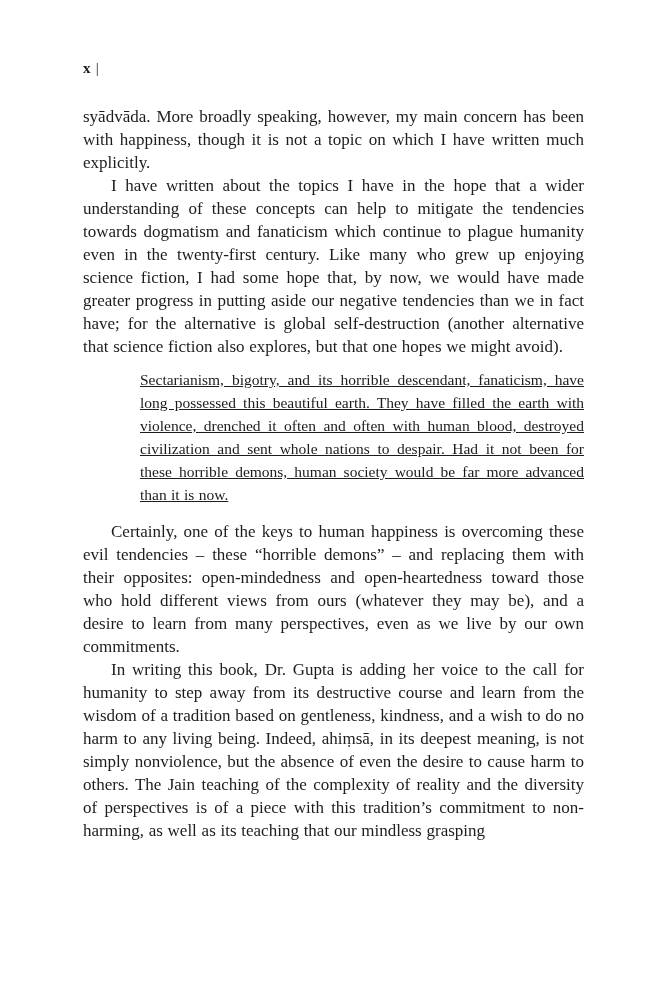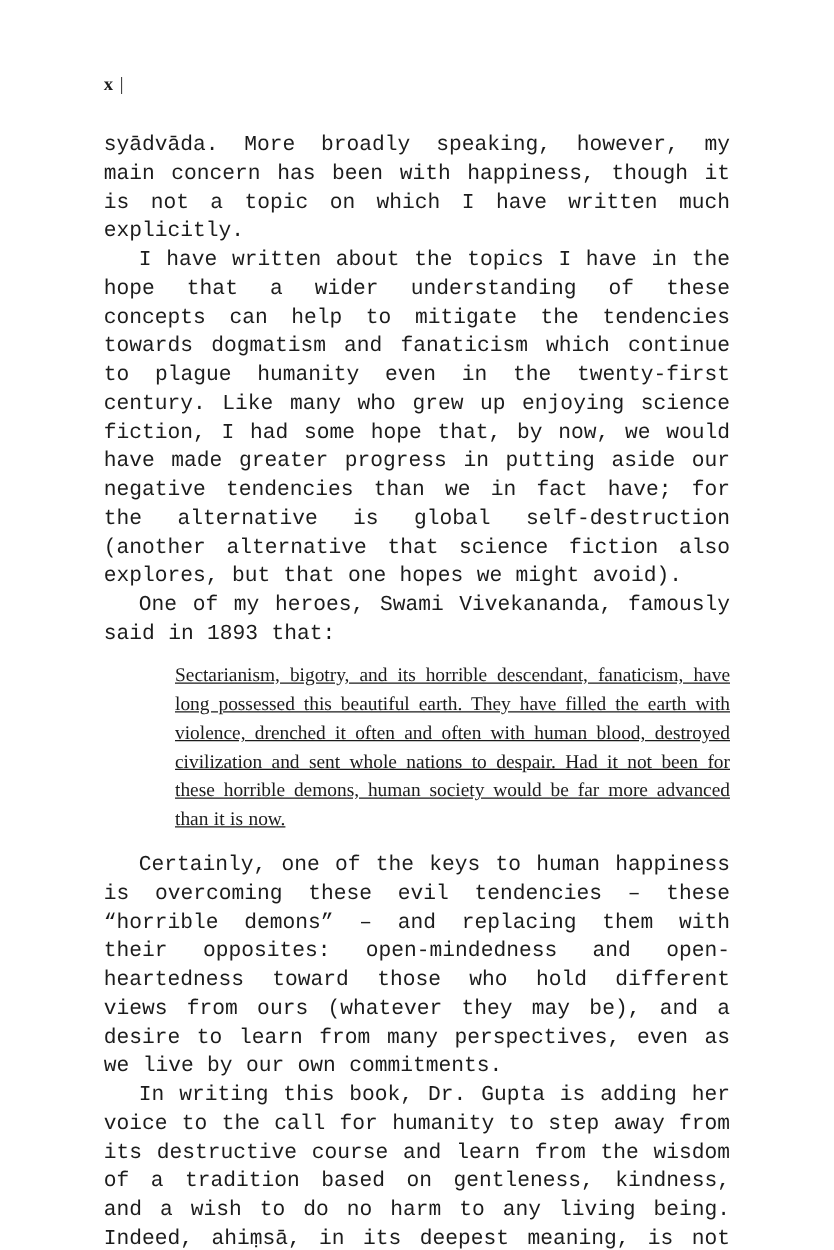--- a/index.html
+++ b/index.html
@@ -42,21 +42,20 @@
     margin-top: 29px;
   }
   p.para {
     margin: 0;
     font-size: 17px;
     line-height: 23px;
     text-align: justify;
     text-indent: 28px;
     hyphens: none;
     word-spacing: 0.5px;
-    font-family: Liberation Mono, monospace;
   }
   p.para.no-indent {
     text-indent: 0;
   }
   blockquote.quote {
     margin: 10px 0 14px 57px;
     padding: 0;
     font-size: 15.5px;
     line-height: 23px;
     text-align: justify;
@@ -74,21 +73,20 @@
     <div class="running-header">
       <span class="pagenum">x</span><span class="sep">|</span>
     </div>
 
     <div class="body-text">
 
       <p class="para no-indent">syādvāda. More broadly speaking, however, my main concern has been with happiness, though it is not a topic on which I have written much explicitly.</p>
 
       <p class="para">I have written about the topics I have in the hope that a wider understanding of these concepts can help to mitigate the tendencies towards dogmatism and fanaticism which continue to plague humanity even in the twenty-first century. Like many who grew up enjoying science fiction, I had some hope that, by now, we would have made greater progress in putting aside our negative tendencies than we in fact have; for the alternative is global self-destruction (another alternative that science fiction also explores, but that one hopes we might avoid).</p>
 
-      <p class="para">One of my heroes, Swami Vivekananda, famously said in 1893 that:</p>
 
       <blockquote class="quote">Sectarianism, bigotry, and its horrible descendant, fanaticism, have long possessed this beautiful earth. They have filled the earth with violence, drenched it often and often with human blood, destroyed civilization and sent whole nations to despair. Had it not been for these horrible demons, human society would be far more advanced than it is now.</blockquote>
 
       <p class="para">Certainly, one of the keys to human happiness is overcoming these evil tendencies – these “horrible demons” – and replacing them with their opposites: open-mindedness and open-heartedness toward those who hold different views from ours (whatever they may be), and a desire to learn from many perspectives, even as we live by our own commitments.</p>
 
       <p class="para">In writing this book, Dr. Gupta is adding her voice to the call for humanity to step away from its destructive course and learn from the wisdom of a tradition based on gentleness, kindness, and a wish to do no harm to any living being. Indeed, ahiṃsā, in its deepest meaning, is not simply nonviolence, but the absence of even the desire to cause harm to others. The Jain teaching of the complexity of reality and the diversity of perspectives is of a piece with this tradition’s commitment to non-harming, as well as its teaching that our mindless grasping</p>
 
     </div>
   </div>
 </div>

